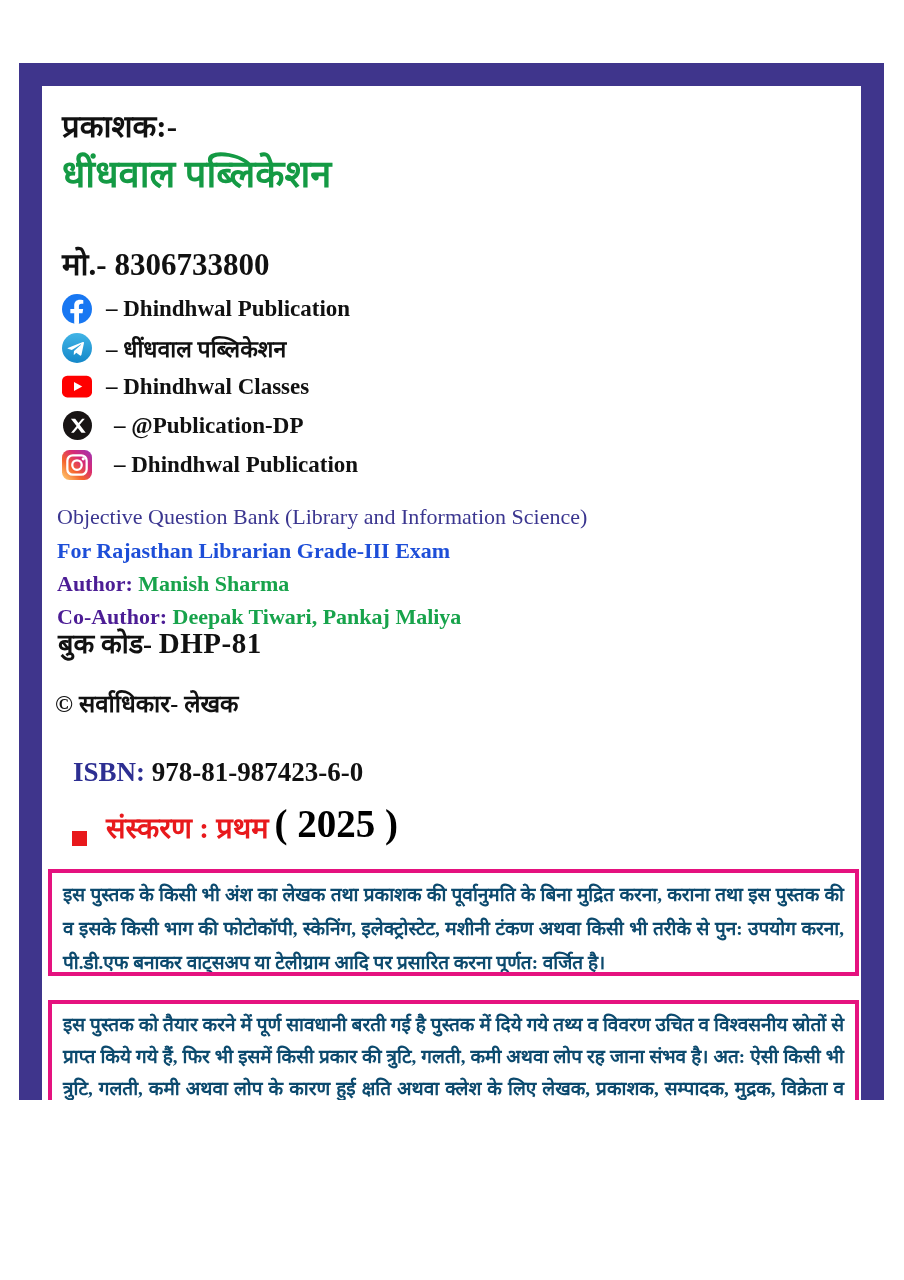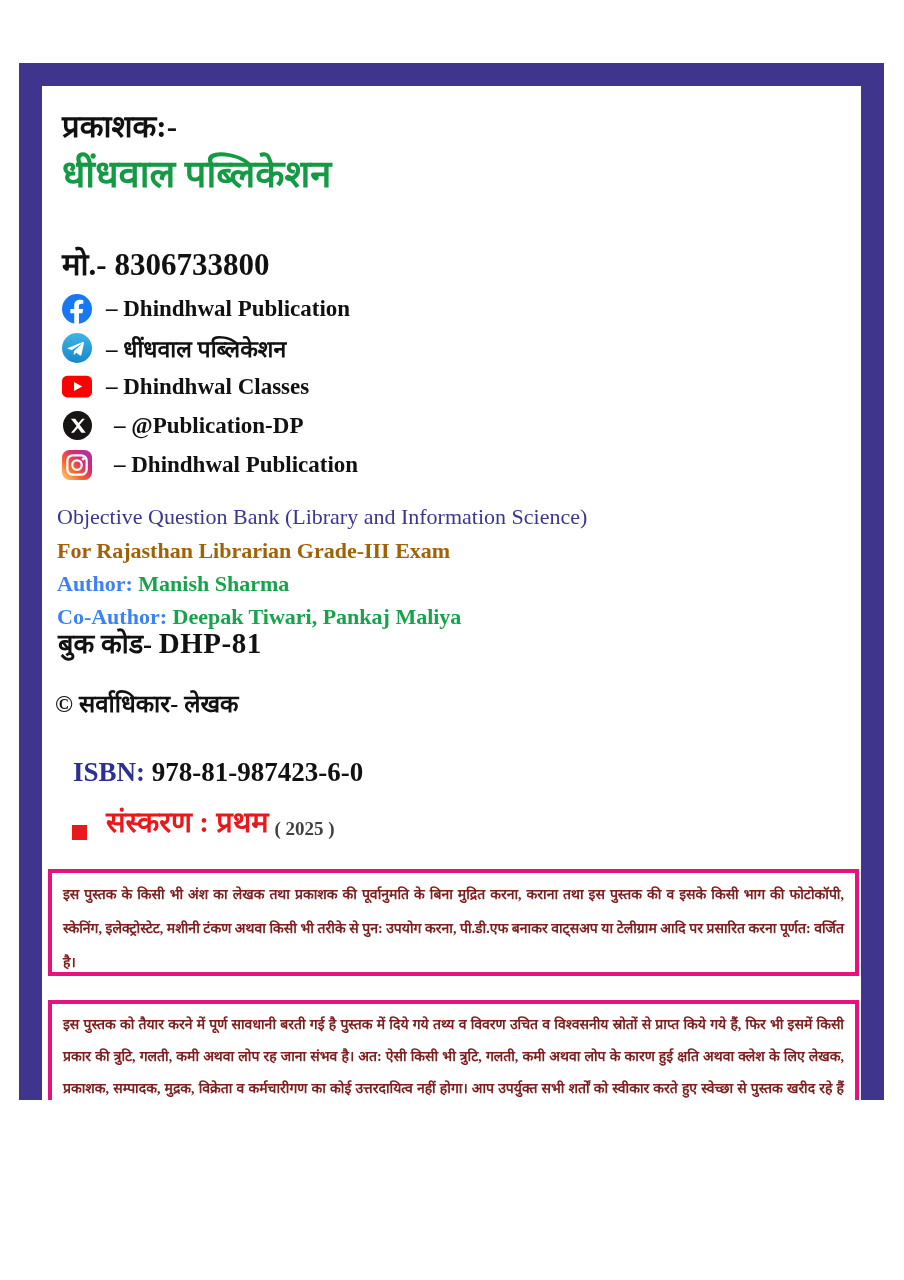--- a/index.html
+++ b/index.html
@@ -25,47 +25,47 @@
   .pub-phone   { left:62px; top:242px; font-size:31px; font-weight:bold; color:#111111; }
 
   .social { left:62px; top:289px; width:500px; }
   .social-row { display:flex; align-items:center; height:39px; }
   .social-row .ico { width:30px; height:30px; flex:0 0 30px; display:flex; align-items:center; justify-content:center; }
   .social-row .lbl { margin-left:14px; font-size:23px; font-weight:bold; color:#111111; white-space:nowrap; }
   .social-row.row-x .lbl, .social-row.row-ig .lbl { margin-left:22px; }
   .ico svg { display:block; }
 
   .book-title1 { left:57px; top:504px; font-size:22px; font-weight:normal; color:#3B3690; }
-  .book-title2 { left:57px; top:538px; font-size:22px; font-weight:bold; color:#a16207;text-align:right; }
+  .book-title2 { left:57px; top:538px; font-size:22px; font-weight:bold; color:#1d4ed8;text-align:right; }
   .author-line { left:57px; top:571px; font-size:22px; font-weight:bold; }
   .coauthor-line { left:57px; top:604px; font-size:22px; font-weight:bold; }
-  .lab-red { color:#3b82f6; }
+  .lab-red { color:#4c1d95; }
   .val-green { color:#17A34B; }
 
   .book-code { left:58px; top:624px; font-size:27px; font-weight:bold; color:#111111; }
   .book-code .code-latin { font-size:29px; letter-spacing:0.5px; }
 
   .copyright { left:55px; top:686px; font-size:24px; font-weight:bold; color:#111111; }
   .price-line { left:74px; top:717px; font-size:24px; font-weight:bold; color:#111111; }
   .price-val { color:#3A3A99; margin-left:10px; }
 
   .isbn-line { left:73px; top:757px; font-size:27px; font-weight:bold; color:#111111; }
   .isbn-label { color:#2D2F92; }
 
   .edition-line { left:72px; top:801px; display:flex; align-items:flex-end; }
   .edition-bullet { width:15px; height:15px; background:#E8191C; margin-right:19px; }
   .edition-text { font-size:29px; font-weight:bold; color:#E8191C; }
-  .edition-year { font-size:19px; font-weight:bold; color:#404040; margin-left:6px; }
+  .edition-year { font-size:39px; font-weight:bold; color:#000000; margin-left:6px; }
 
   .notice {
     left:48px; width:811px;
     border:4px solid #E5127F;
     background:#ffffff;
     padding:5px 11px 0 11px;
-    font-size:14px; font-weight:bold; color:#7f1d1d;
+    font-size:19px; font-weight:bold; color:#0c4a6e;
     text-align:justify;
     overflow:hidden;
   }
   .notice-1 { top:869px; height:107px; line-height:34px; }
   .notice-2 { top:1000px; height:164px; line-height:32px; }
 </style>
 </head>
 <body>
 
 <div class="page">

